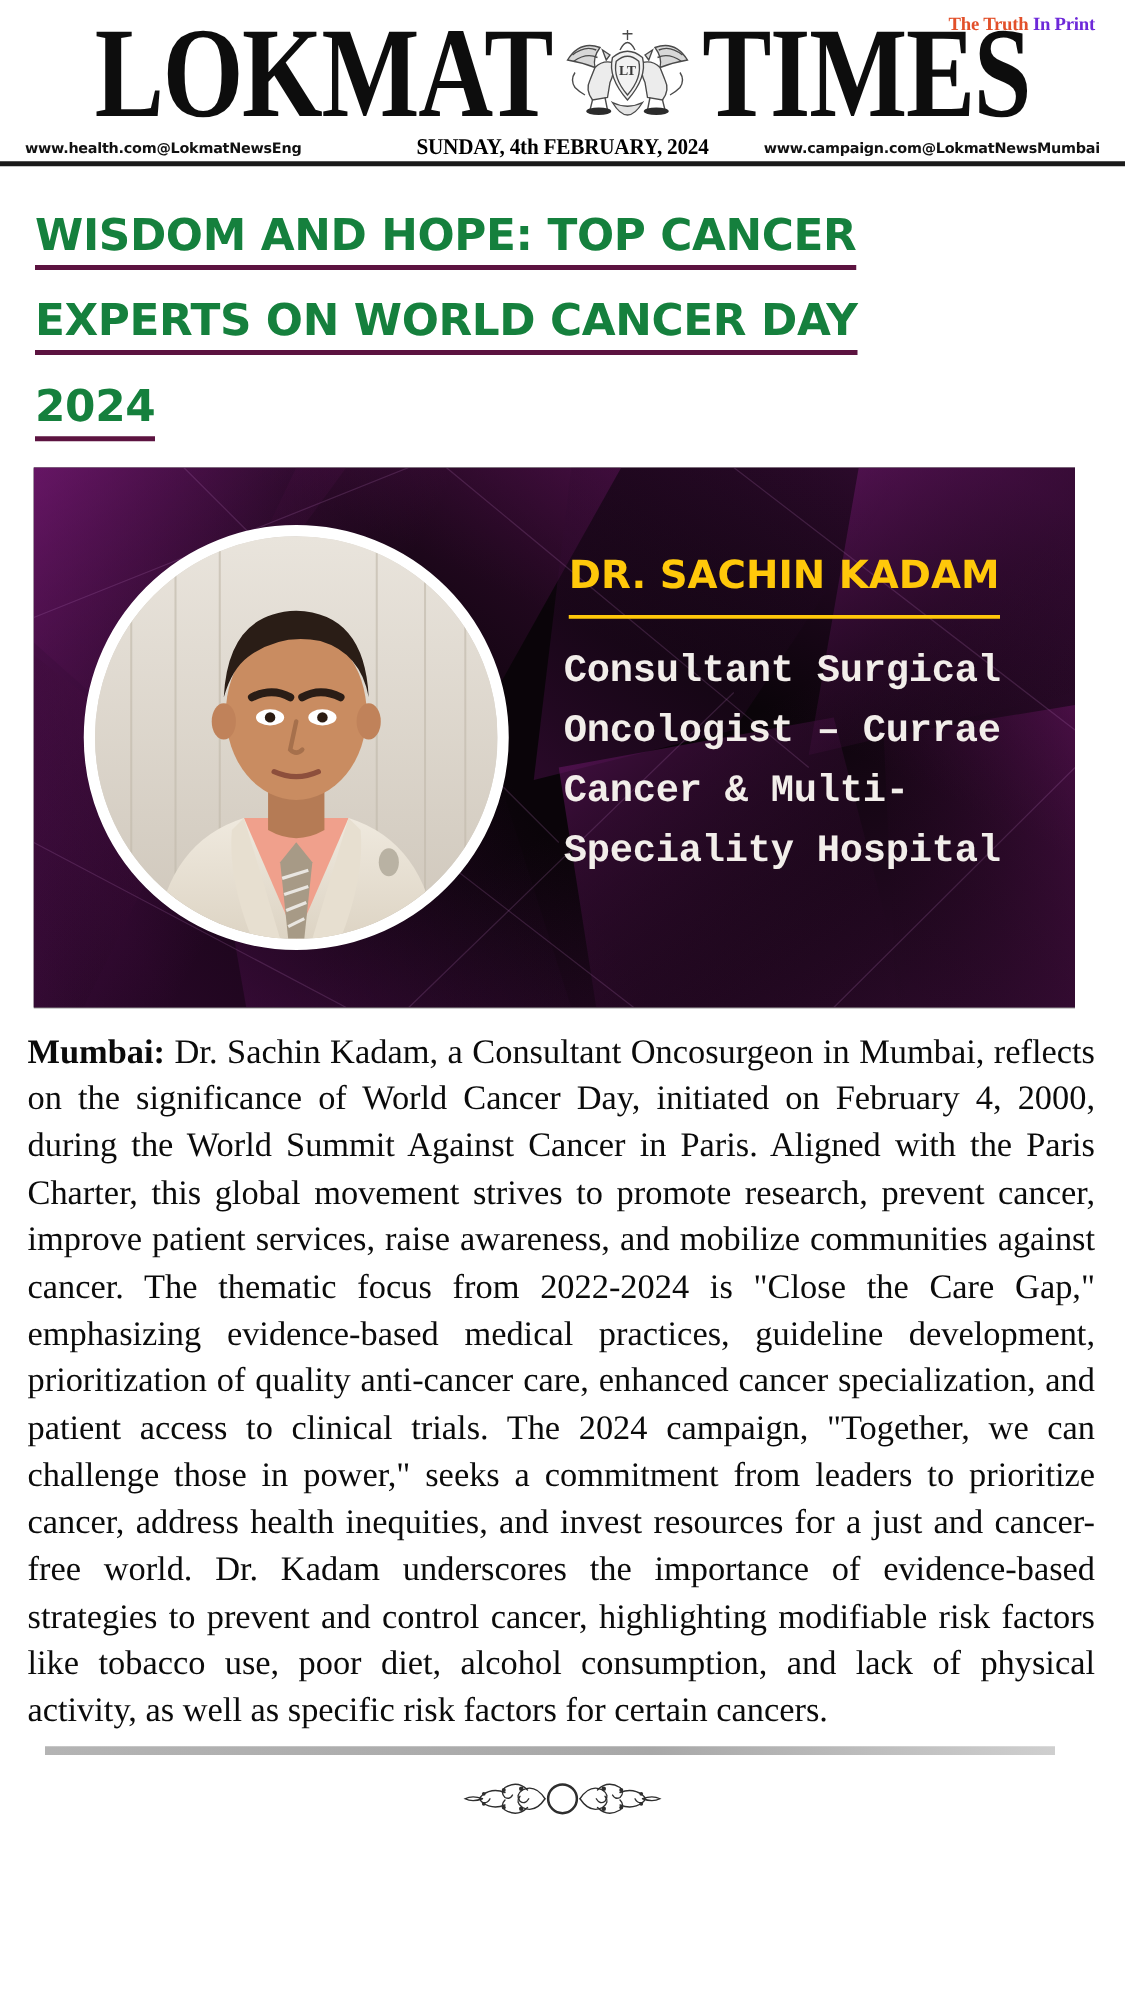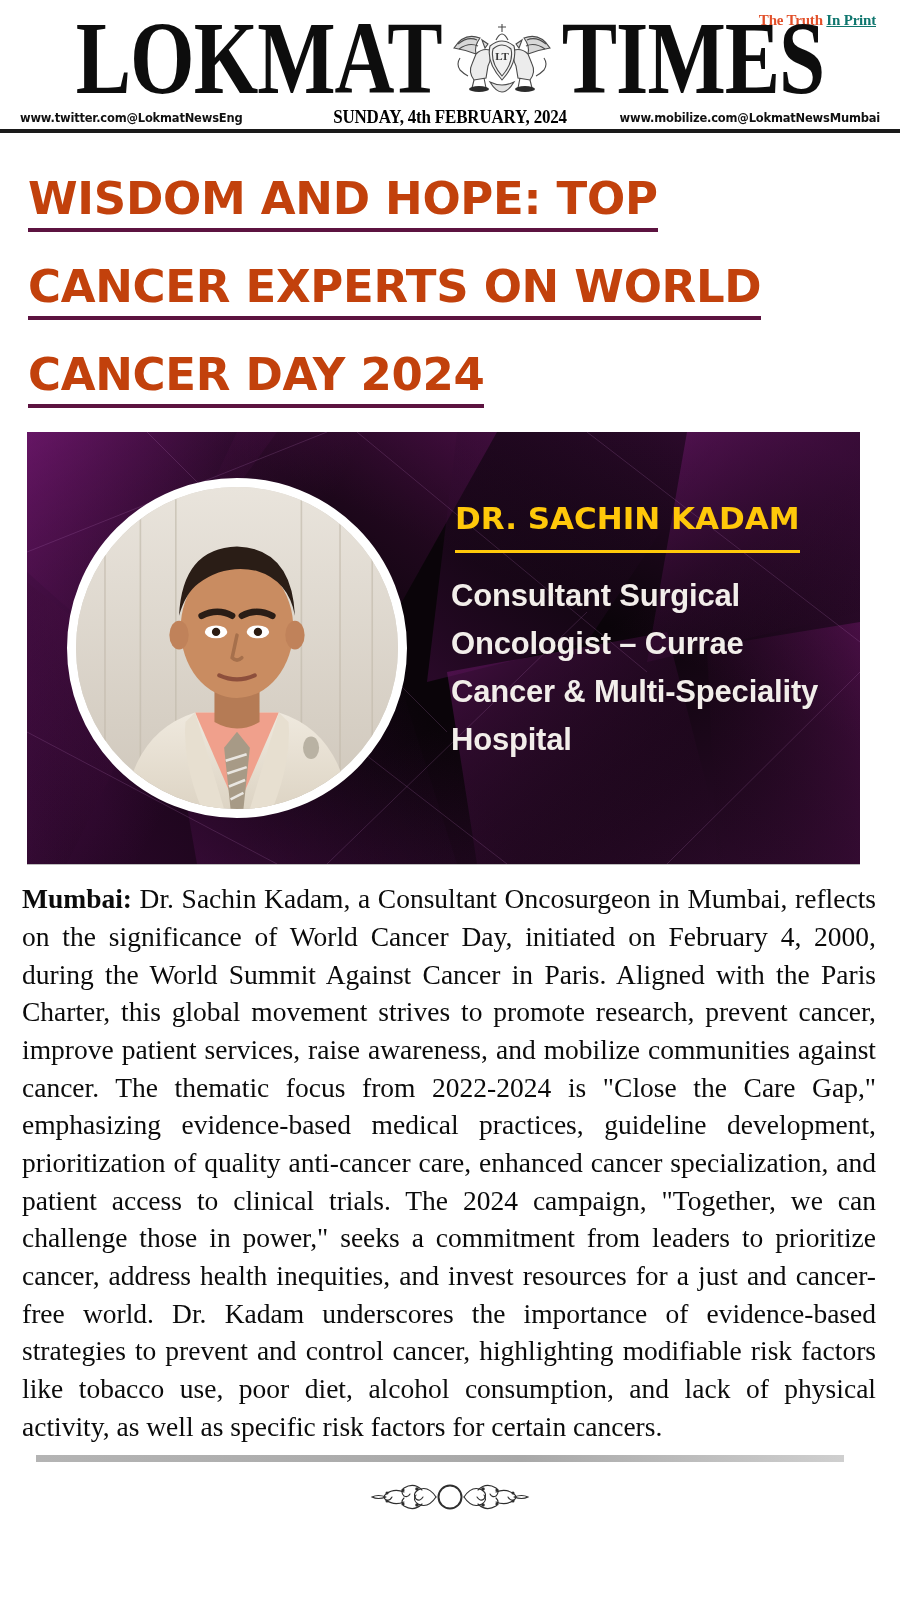--- a/index.html
+++ b/index.html
@@ -25,21 +25,21 @@
     position: absolute;
     right: 24px;
     top: 12px;
     font-family: "Liberation Serif", serif;
     font-weight: bold;
     font-size: 15px;
     letter-spacing: -0.2px;
     white-space: nowrap;
   }
   .tagline .truth { color: #E2502A; }
-  .tagline .inprint { color: #0f766e; text-decoration: underline; }
+  .tagline .inprint { color: #6d28d9; }
 
   .nameplate {
     position: absolute;
     left: 0; right: 0; top: 14px;
     height: 80px;
     display: flex;
     align-items: flex-end;
     justify-content: center;
   }
 
@@ -89,24 +89,24 @@
   .strap-rule {
     position: absolute;
     left: 0; right: 0; bottom: 0;
     height: 4px;
     background: #1a1a1a;
   }
 
   
   .headline {
     margin: 22px 28px 0 28px;
-    color: #c2410c;
+    color: #15803d;
     font-family: "DejaVu Sans", sans-serif;
     font-weight: bold;
-    font-size: 45px;
+    font-size: 35px;
     line-height: 1.95;
     letter-spacing: -0.3px;
     text-transform: uppercase;
     max-width: 760px;
   }
   .headline span {
     border-bottom: 4px solid #5C1340;
     padding-bottom: 3px;
     box-decoration-break: clone;
     -webkit-box-decoration-break: clone;
@@ -154,21 +154,21 @@
     border-bottom: 3px solid #FFC80A;
     padding-bottom: 14px;
   }
 
   .doc-role {
     position: absolute;
     left: 424px;
     top: 140px;
     width: 382px;
     color: #F2EEEA;
-    font-family: Liberation Sans, sans-serif;
+    font-family: Liberation Mono, monospace;
     font-weight: bold;
     font-size: 31px;
     line-height: 1.55;
     letter-spacing: -0.2px;
   }
 
   
   .article {
     margin: 16px 24px 0 22px;
     font-family: "Liberation Serif", serif;
@@ -241,23 +241,23 @@
         </g>
         <text x="56" y="42" text-anchor="middle" font-family="Liberation Serif, serif" font-size="11" font-weight="bold" fill="#3a3a3a">LT</text>
       </svg>
     </div>
 
     <div class="word word-times">TIMES</div>
   </div>
 </div>
 
 <div class="strap">
-  <div class="handle">www.twitter.com@LokmatNewsEng</div>
+  <div class="handle">www.health.com@LokmatNewsEng</div>
   <div class="dateline">SUNDAY, 4th FEBRUARY, 2024</div>
-  <div class="handle">www.mobilize.com@LokmatNewsMumbai</div>
+  <div class="handle">www.campaign.com@LokmatNewsMumbai</div>
   <div class="strap-rule"></div>
 </div>
 
 <h1 class="headline"><span>Wisdom and Hope: Top Cancer Experts on World Cancer Day 2024</span></h1>
 
 <div class="banner">
 
   <svg class="facets" viewBox="0 0 833 432" preserveAspectRatio="none">
     <defs>
       <linearGradient id="g1" x1="0" y1="0" x2="1" y2="1">

